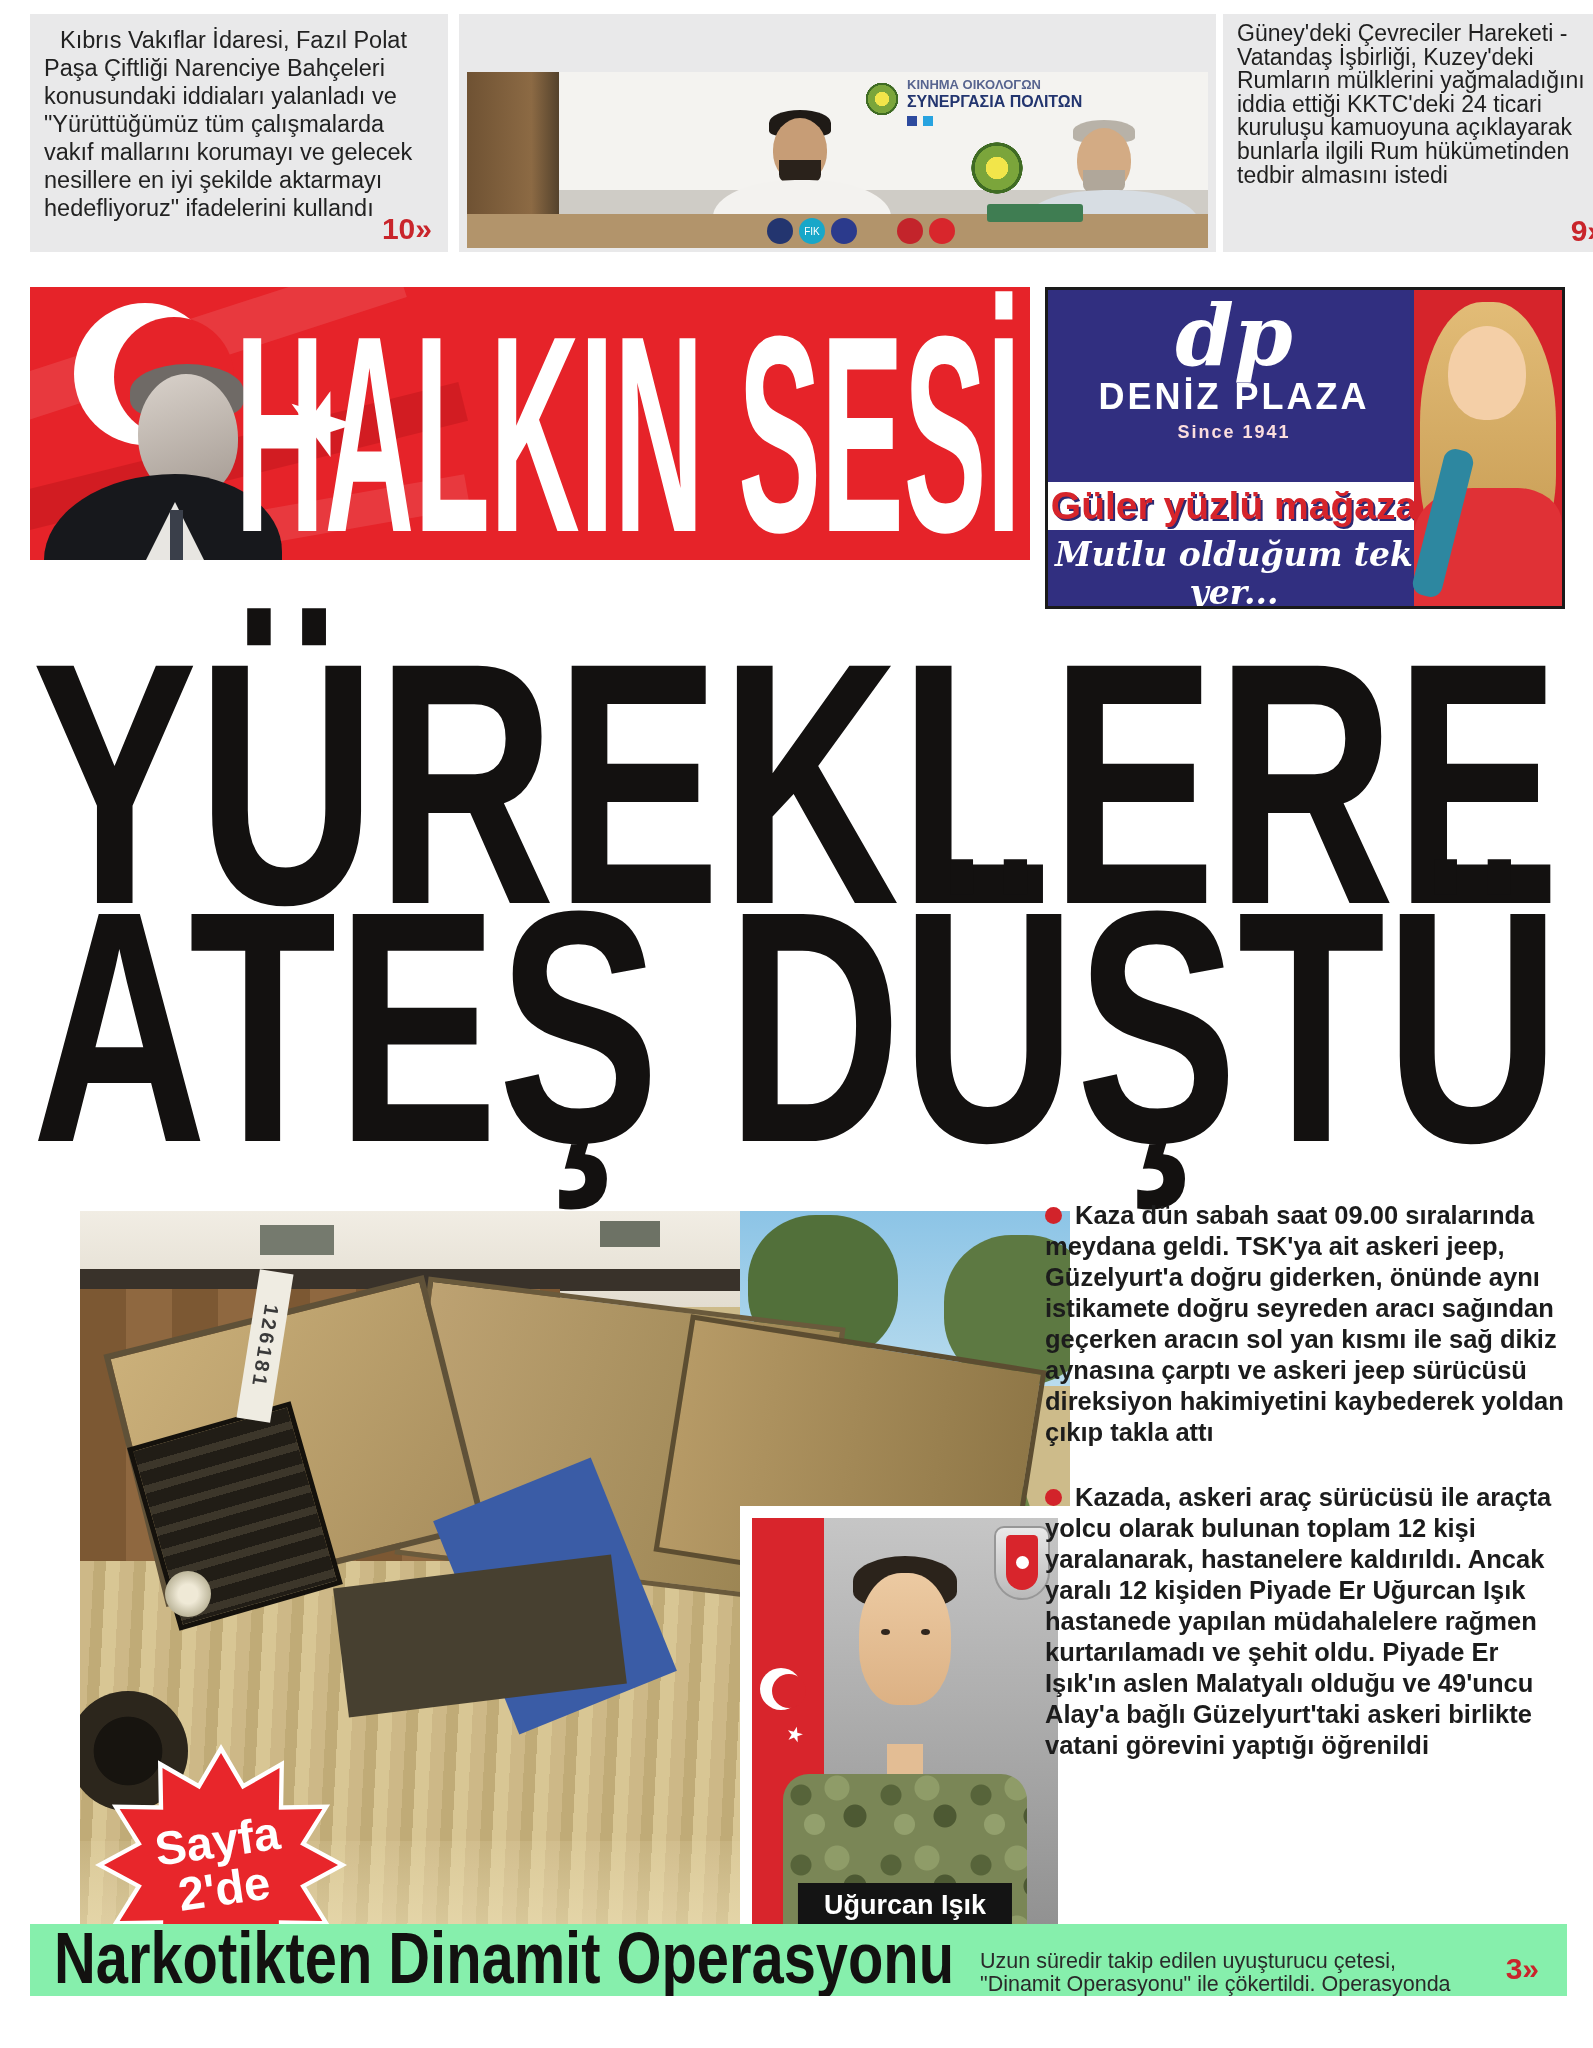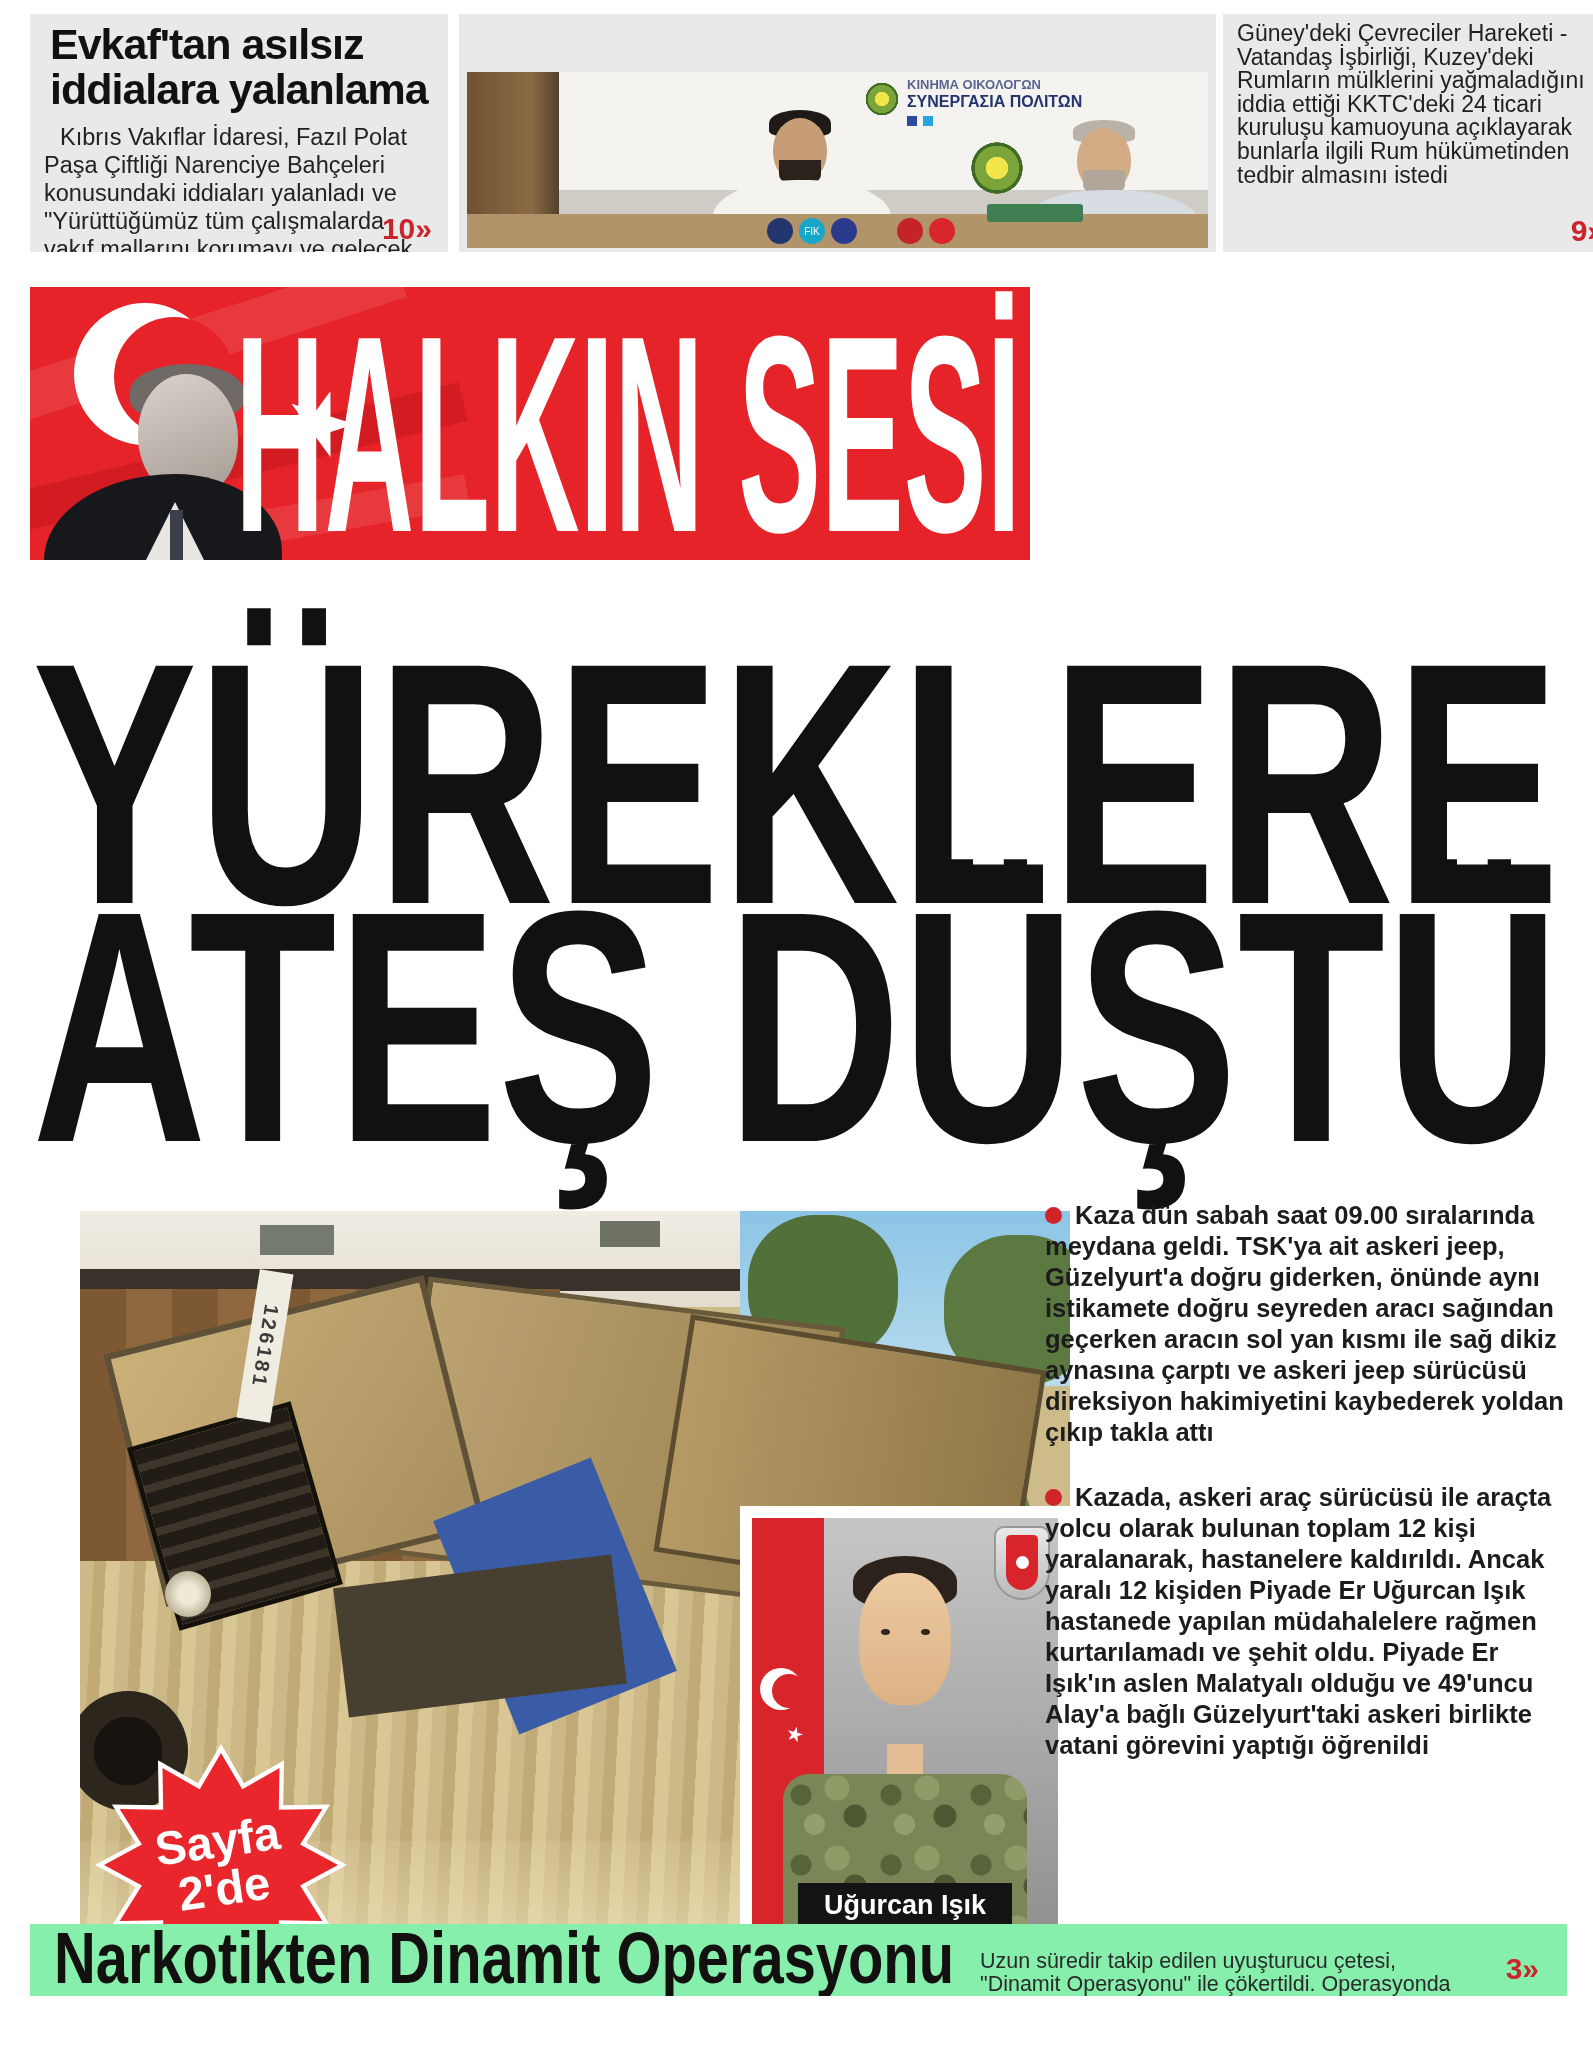--- a/index.html
+++ b/index.html
@@ -160,21 +160,20 @@
   #hl3{position:absolute;left:22px;top:4px;}
   .bt-body{position:absolute;left:950px;top:4px;width:490px;font-size:21.5px;line-height:23.5px;color:#2a2a2a;}
   .bt-ref{position:absolute;right:28px;bottom:10px;font-size:30px;}
 </style>
 </head>
 <body>
 
 <div id="page">
 
   <section id="story-left" class="graybox">
-    <h2>Evkaf'tan asılsız iddialara yalanlama</h2>
     <p>Kıbrıs Vakıflar İdaresi, Fazıl Polat Paşa Çiftliği Narenciye Bahçeleri konusundaki iddiaları yalanladı ve "Yürüttüğümüz tüm çalışmalarda vakıf mallarını korumayı ve gelecek nesillere en iyi şekilde aktarmayı hedefliyoruz" ifadelerini kullandı</p>
     <span class="pageref">10»</span>
   </section>
 
   <section id="story-center" class="graybox">
     <div class="pc-photo">
       <div class="pc-door"></div>
       <div class="pc-backdrop"></div>
       <div class="flower" style="left:396px;top:8px;"></div>
       <div class="pc-bktext">
@@ -220,20 +219,35 @@
         <div class="f-suit"></div>
         <div class="f-shirt"></div>
         <div class="f-tie"></div>
       </div>
       <svg class="mh-title" width="800" height="250" viewBox="0 0 800 250">
         <text x="400" y="218" text-anchor="middle" textLength="786" lengthAdjust="spacingAndGlyphs" font-size="280" fill="#ffffff">HALKIN SESİ</text>
       </svg>
     </div>
   </section>
 
+  <aside id="ad">
+    <div class="ad-main">
+      <div class="ad-mono">dp</div>
+      <div class="ad-brand">DENİZ PLAZA</div>
+      <div class="ad-since">Since 1941</div>
+      <div class="ad-band">Güler yüzlü mağaza</div>
+      <div class="ad-script">Mutlu olduğum tek yer...</div>
+    </div>
+    <div class="ad-girl">
+      <div class="g-hair"></div>
+      <div class="g-face"></div>
+      <div class="g-shirt"></div>
+      <div class="g-strap"></div>
+    </div>
+  </aside>
 
   <svg id="hl1" width="1537" height="295" viewBox="0 0 1537 295">
     <text x="4" y="283" textLength="1528" lengthAdjust="spacingAndGlyphs" font-size="345" fill="#131110">YÜREKLERE</text>
   </svg>
   <svg id="hl2" width="1537" height="300" viewBox="0 0 1537 300">
     <text x="4" y="243" textLength="1528" lengthAdjust="spacingAndGlyphs" font-size="330" fill="#131110">ATEŞ DÜŞTÜ</text>
   </svg>
 
   <figure id="main-photo">
     <div class="ph ph-wall"></div>

